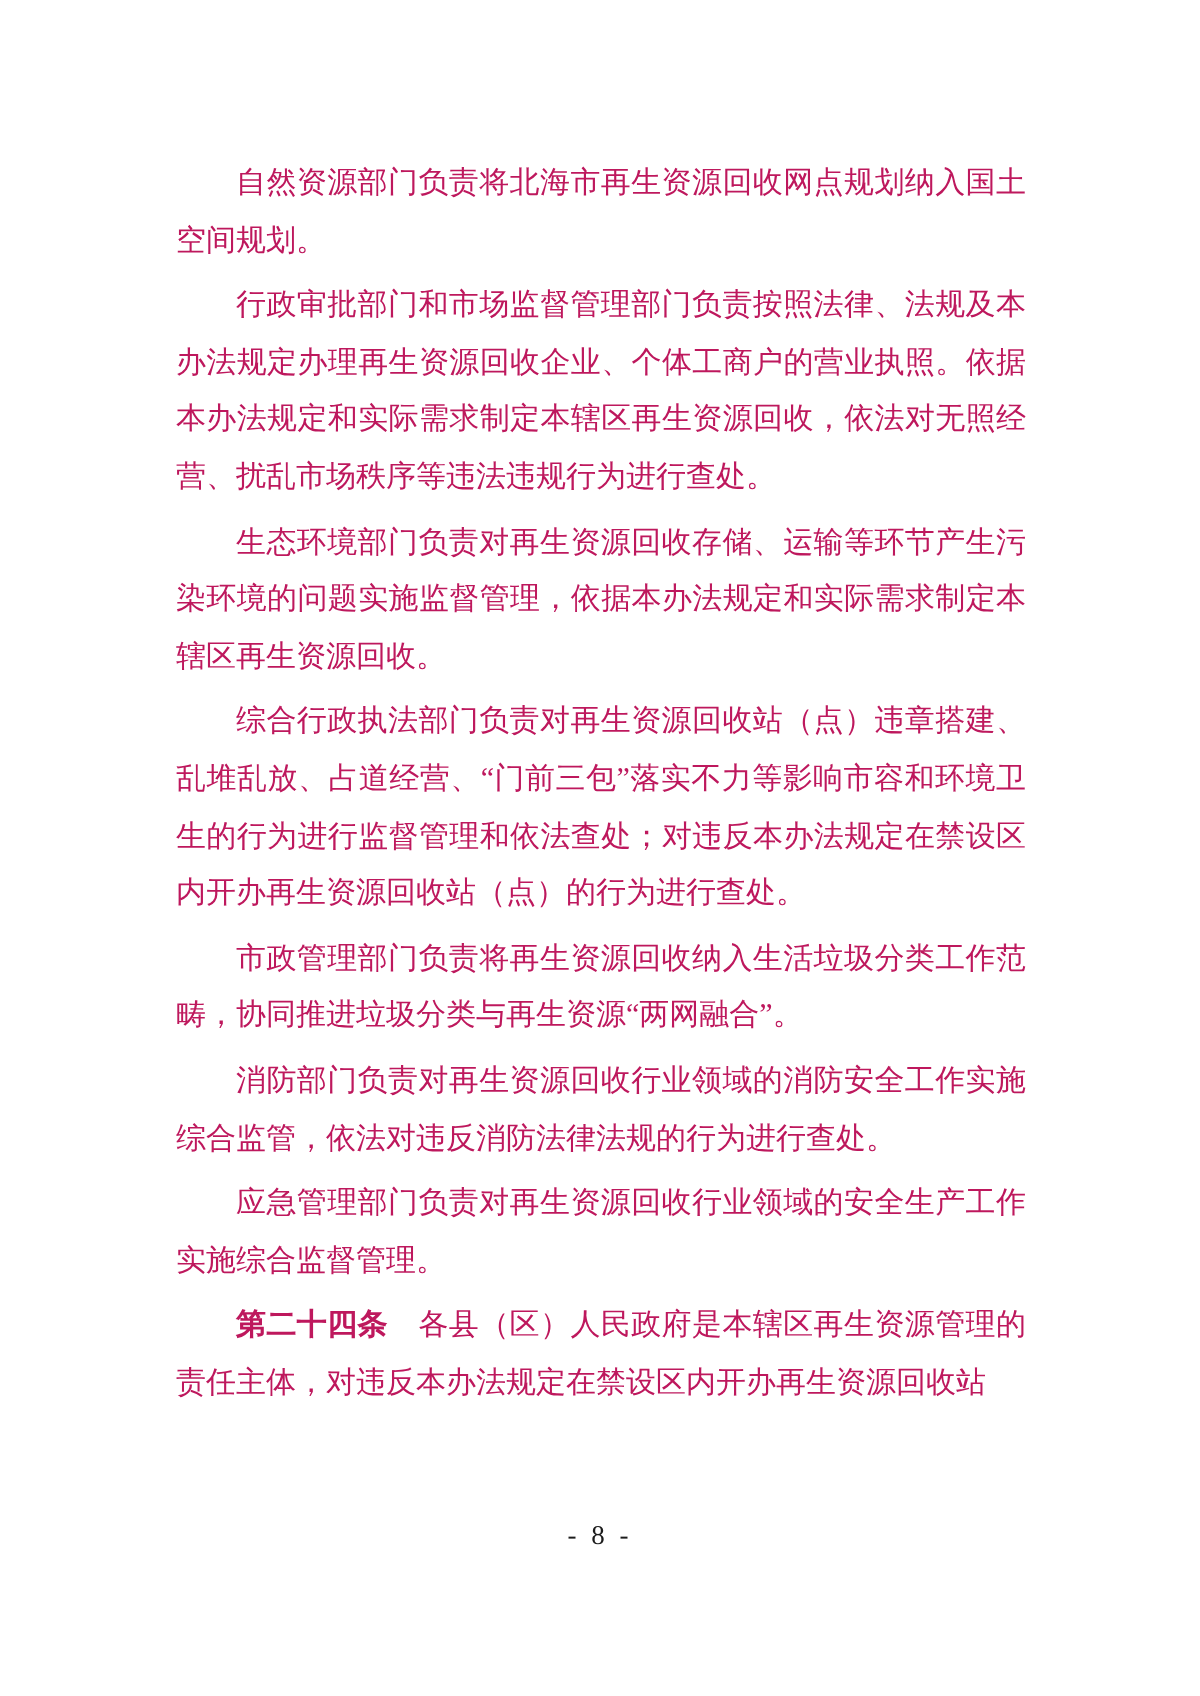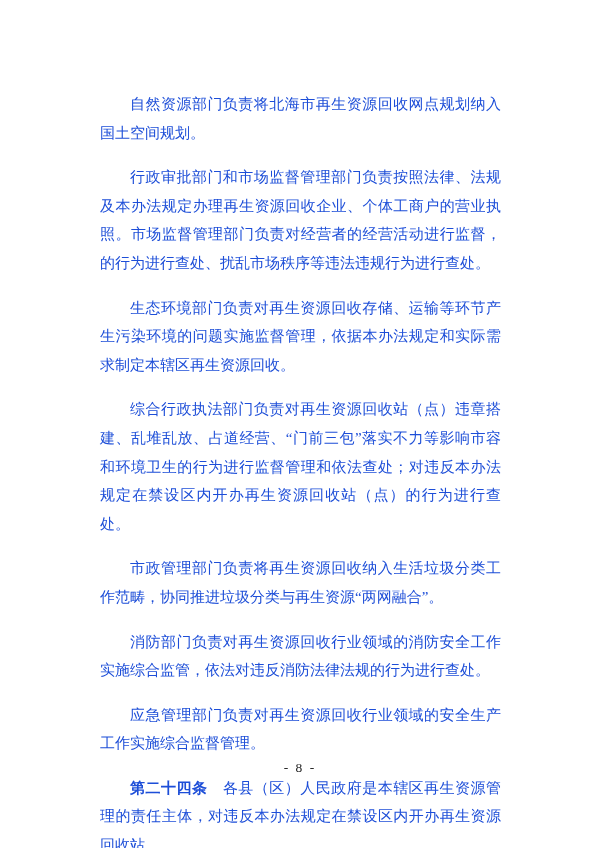--- a/index.html
+++ b/index.html
@@ -16,27 +16,27 @@
     font-family: "Liberation Serif", "DejaVu Serif", serif;
     color: #1c1c1c;
   }
   .content {
     position: absolute;
     left: 84px;
     top: 74px;
     width: 433px;
   }
   p.para {
-    margin: 16px;
+    margin: 4px;
     padding: 0;
     font-size: 15px;
     line-height: 28.6px;
     text-align: justify;
     text-indent: 2em;
-    color: #1d4ed8;
+    color: #be185d;
     word-break: break-all;
   }
   .bold-lead {
     font-weight: bold;
   }
   .page-number {
     position: absolute;
     left: 0;
     right: 0;
     top: 760px;
@@ -45,21 +45,21 @@
     color: #1c1c1c;
     letter-spacing: 2px;
   }
 </style>
 </head>
 <body>
 
 <div class="page">
   <div class="content">
     <p class="para">自然资源部门负责将北海市再生资源回收网点规划纳入国土空间规划。</p>
-    <p class="para">行政审批部门和市场监督管理部门负责按照法律、法规及本办法规定办理再生资源回收企业、个体工商户的营业执照。市场监督管理部门负责对经营者的经营活动进行监督，的行为进行查处、扰乱市场秩序等违法违规行为进行查处。</p>
+    <p class="para">行政审批部门和市场监督管理部门负责按照法律、法规及本办法规定办理再生资源回收企业、个体工商户的营业执照。依据本办法规定和实际需求制定本辖区再生资源回收，依法对无照经营、扰乱市场秩序等违法违规行为进行查处。</p>
     <p class="para">生态环境部门负责对再生资源回收存储、运输等环节产生污染环境的问题实施监督管理，依据本办法规定和实际需求制定本辖区再生资源回收。</p>
     <p class="para">综合行政执法部门负责对再生资源回收站（点）违章搭建、乱堆乱放、占道经营、“门前三包”落实不力等影响市容和环境卫生的行为进行监督管理和依法查处；对违反本办法规定在禁设区内开办再生资源回收站（点）的行为进行查处。</p>
     <p class="para">市政管理部门负责将再生资源回收纳入生活垃圾分类工作范畴，协同推进垃圾分类与再生资源“两网融合”。</p>
     <p class="para">消防部门负责对再生资源回收行业领域的消防安全工作实施综合监管，依法对违反消防法律法规的行为进行查处。</p>
     <p class="para">应急管理部门负责对再生资源回收行业领域的安全生产工作实施综合监督管理。</p>
     <p class="para">
       <span class="bold-lead">第二十四条</span><span>　各县（区）人民政府是本辖区再生资源管理的责任主体，对违反本办法规定在禁设区内开办再生资源回收站</span>
     </p>
   </div>
   <div class="page-number">- 8 -</div>

